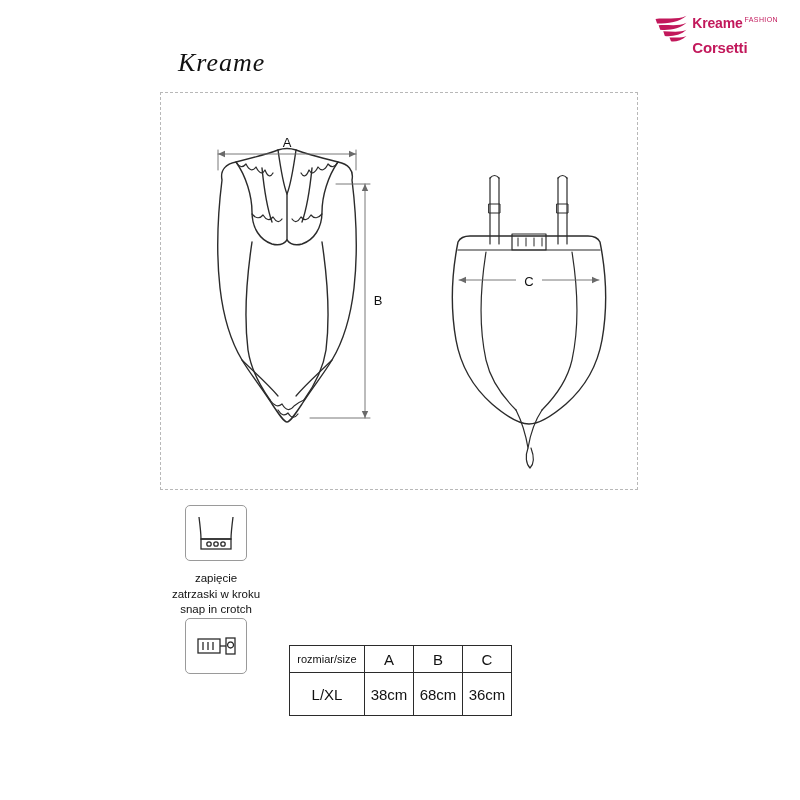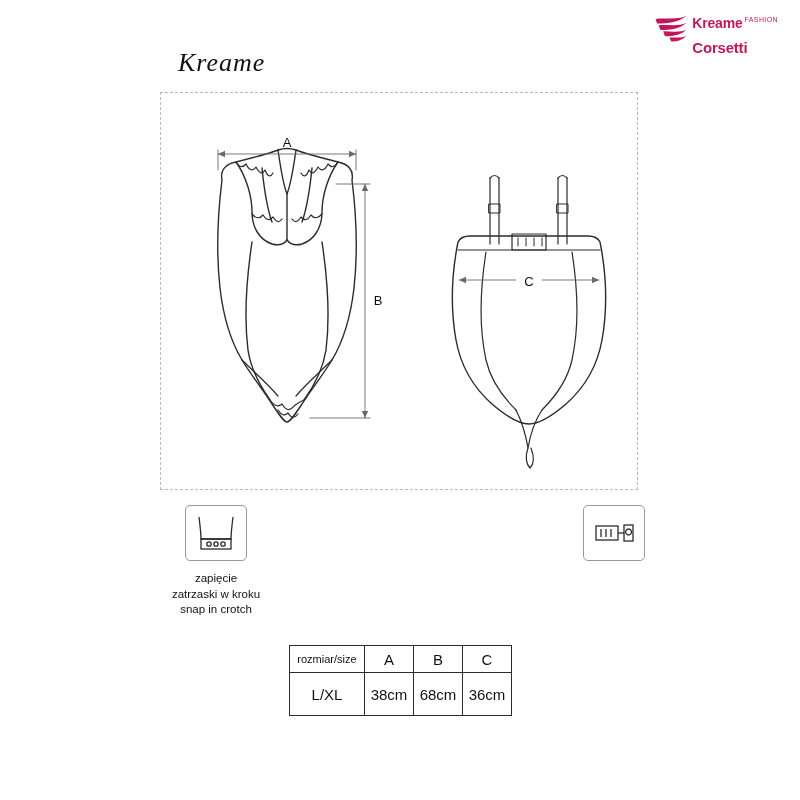--- a/index.html
+++ b/index.html
@@ -95,20 +95,21 @@
 
   
   .features {
     position: absolute;
     left: 150px;
     top: 505px;
     width: 530px;
     display: flex;
     justify-content: space-between;
     align-items: flex-start;
+    flex-direction: column;
   }
   .feature {
     width: 132px;
     display: flex;
     flex-direction: column;
     align-items: center;
   }
   .feature-icon {
     width: 62px;
     height: 56px;

